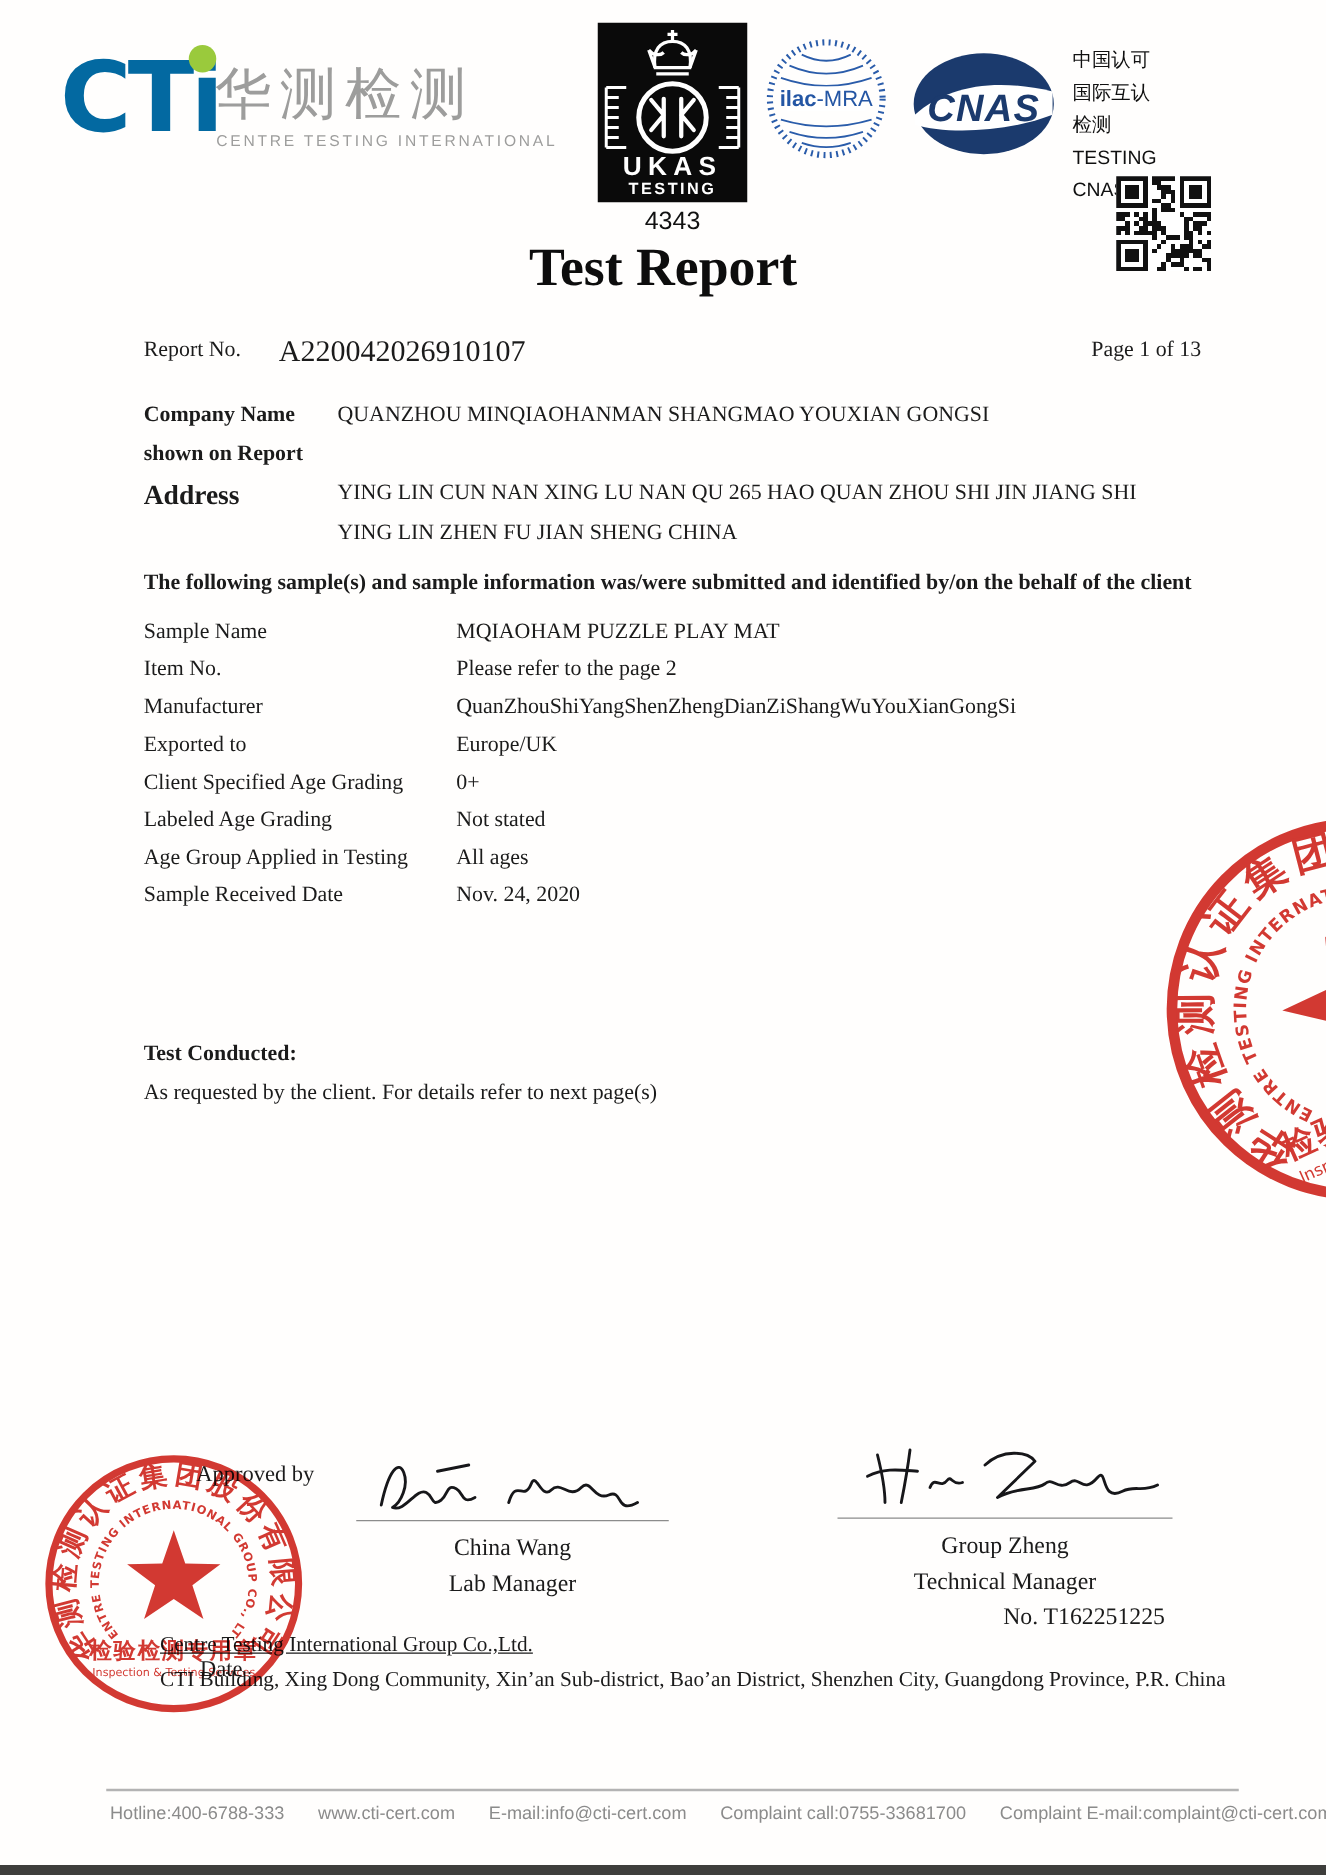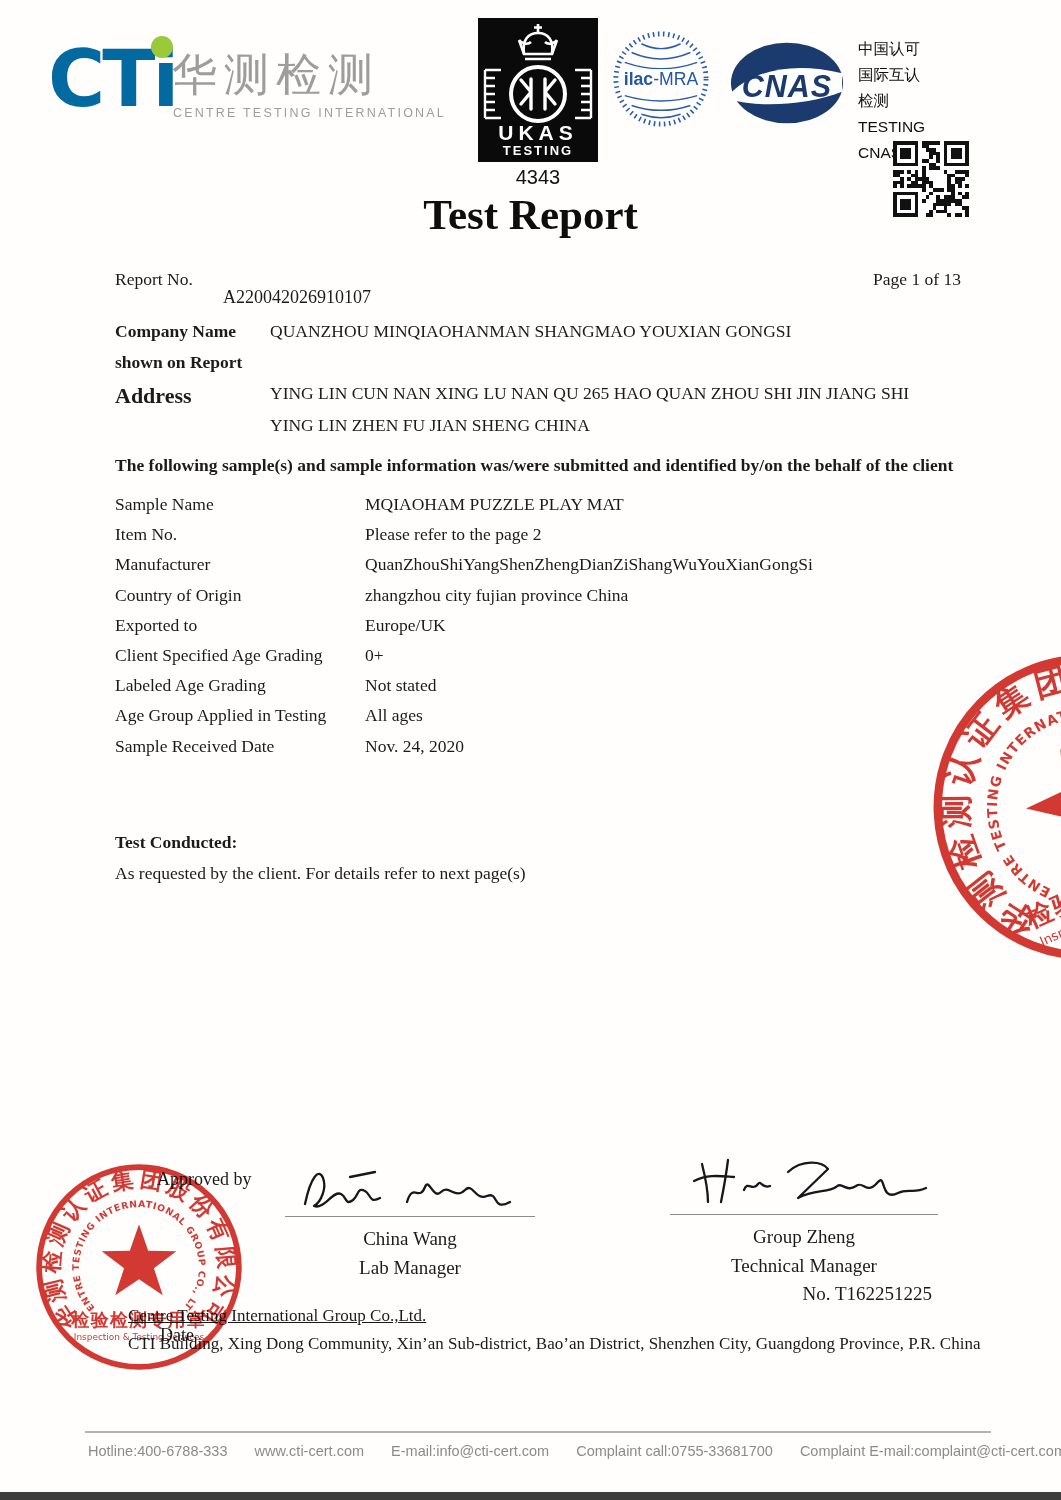--- a/index.html
+++ b/index.html
@@ -22,21 +22,21 @@
   .ukas-num{left:478px;top:166px;width:120px;text-align:center;
     font-family:"Liberation Sans",sans-serif;font-size:20px;color:#111;}
   .ilac-wrap{left:612px;top:30px;}
   .cnas-wrap{left:728px;top:40px;}
   .accred{left:858px;top:36px;font-family:"Liberation Sans",sans-serif;font-size:15.5px;
     line-height:26px;color:#101010;}
   .qr-wrap{left:893px;top:141px;}
   
   .title{left:0;top:190px;width:100%;text-align:center;font-size:43px;font-weight:bold;color:#0d0d0d;}
   .r-label{left:115px;top:269px;font-size:17.5px;}
-  .r-number{left:223px;top:269px;font-size:18px;margin-top:18px;}
+  .r-number{left:223px;top:269px;font-size:24px;}
   .r-page{left:873px;top:269px;font-size:17.5px;}
   .c-lbl1{left:115px;top:321px;font-size:17.5px;font-weight:bold;}
   .c-val1{left:270px;top:321px;font-size:17.5px;}
   .c-lbl2{left:115px;top:352px;font-size:17.5px;font-weight:bold;}
   .c-lbl3{left:115px;top:383px;font-size:22px;font-weight:bold;}
   .c-addr1{left:270px;top:383px;font-size:17.5px;}
   .c-addr2{left:270px;top:415px;font-size:17.5px;}
   .intro{left:115px;top:450px;width:840px;font-size:17.5px;font-weight:bold;line-height:31px;}
   
   .rows{left:115px;top:494px;width:846px;}
@@ -309,24 +309,20 @@
       </div>
     <div class="row">
         <span class="lab">Item No.</span>
         <span>Please refer to the page 2</span>
       </div>
     <div class="row">
         <span class="lab">Manufacturer</span>
         <span>QuanZhouShiYangShenZhengDianZiShangWuYouXianGongSi</span>
       </div>
     <div class="row">
-        <span class="lab">Country of Origin</span>
-        <span>zhangzhou city fujian province China</span>
-      </div>
-    <div class="row">
         <span class="lab">Exported to</span>
         <span>Europe/UK</span>
       </div>
     <div class="row">
         <span class="lab">Client Specified Age Grading</span>
         <span>0+</span>
       </div>
     <div class="row">
         <span class="lab">Labeled Age Grading</span>
         <span>Not stated</span>

